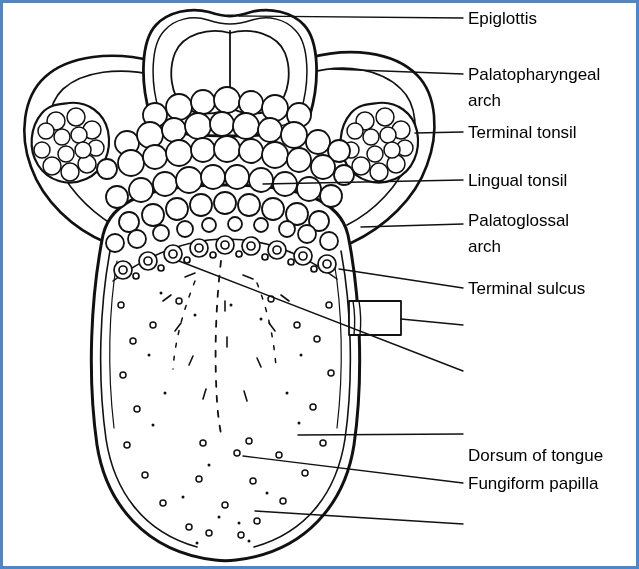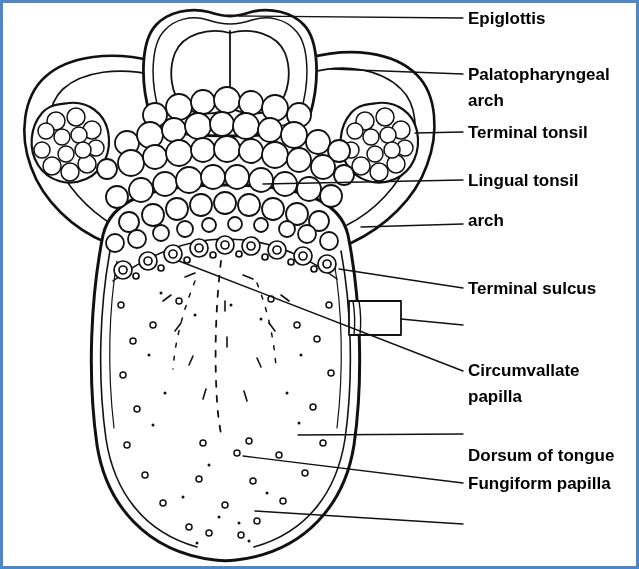--- a/index.html
+++ b/index.html
@@ -12,21 +12,20 @@
     overflow: hidden;
   }
   .diagram-svg { position:absolute; left:0; top:0; }
   .label {
     position: absolute;
     left: 465px;
     width: 168px;
     font-size: 17px;
     line-height: 26px;
     color: #000000;
-    font-weight: bold;
   }
   .label span { display:block; }
   .label span:empty { display:none; }
 </style>
 </head>
 <body>
 
 <div class="frame">
 
   <svg class="diagram-svg" width="633" height="563" viewBox="0 0 633 563" fill="none" stroke="#111111" stroke-linecap="round" stroke-linejoin="round">
@@ -283,29 +282,26 @@
     <span>Palatopharyngeal</span>
       <span>arch</span>
   </div>
   <div class="label" style="top:117px">
     <span>Terminal tonsil</span>
   </div>
   <div class="label" style="top:165px">
     <span>Lingual tonsil</span>
   </div>
   <div class="label" style="top:205px">
+    <span>Palatoglossal</span>
       <span>arch</span>
   </div>
   <div class="label" style="top:273px">
     <span>Terminal sulcus</span>
   </div>
-  <div class="label" style="top:355px">
-    <span>Circumvallate</span>
-      <span>papilla</span>
-  </div>
   <div class="label" style="top:440px">
     <span>Dorsum of tongue</span>
   </div>
   <div class="label" style="top:468px">
     <span>Fungiform papilla</span>
   </div>
 
 </div>
 
 </body></html>

